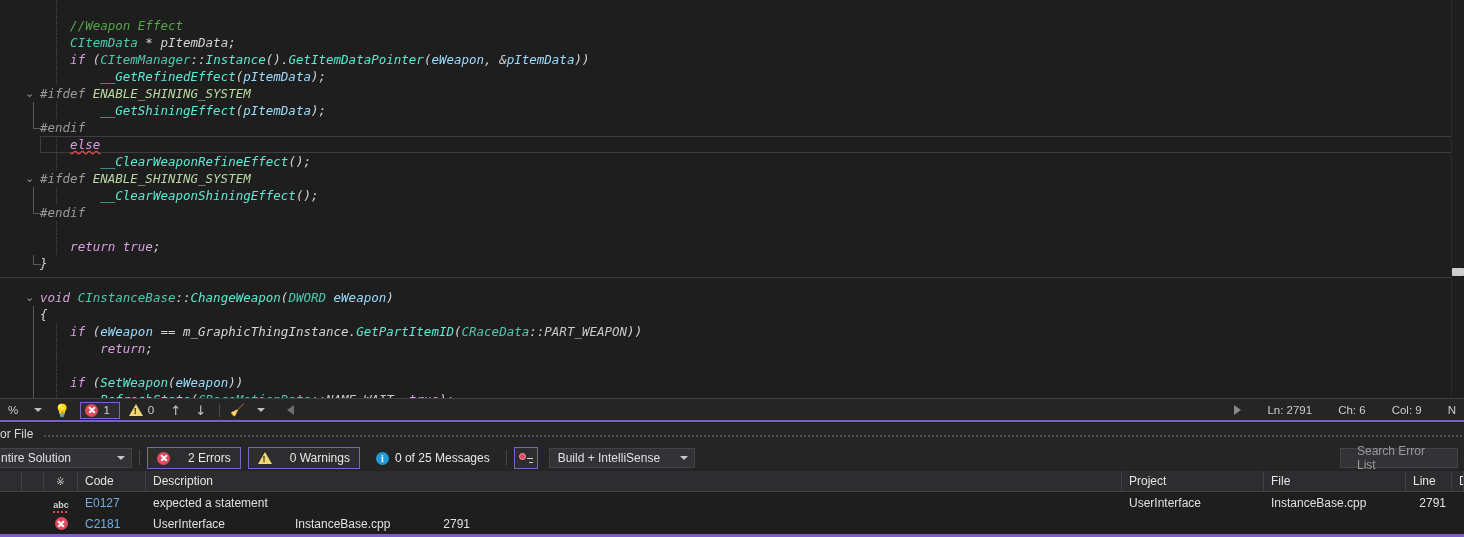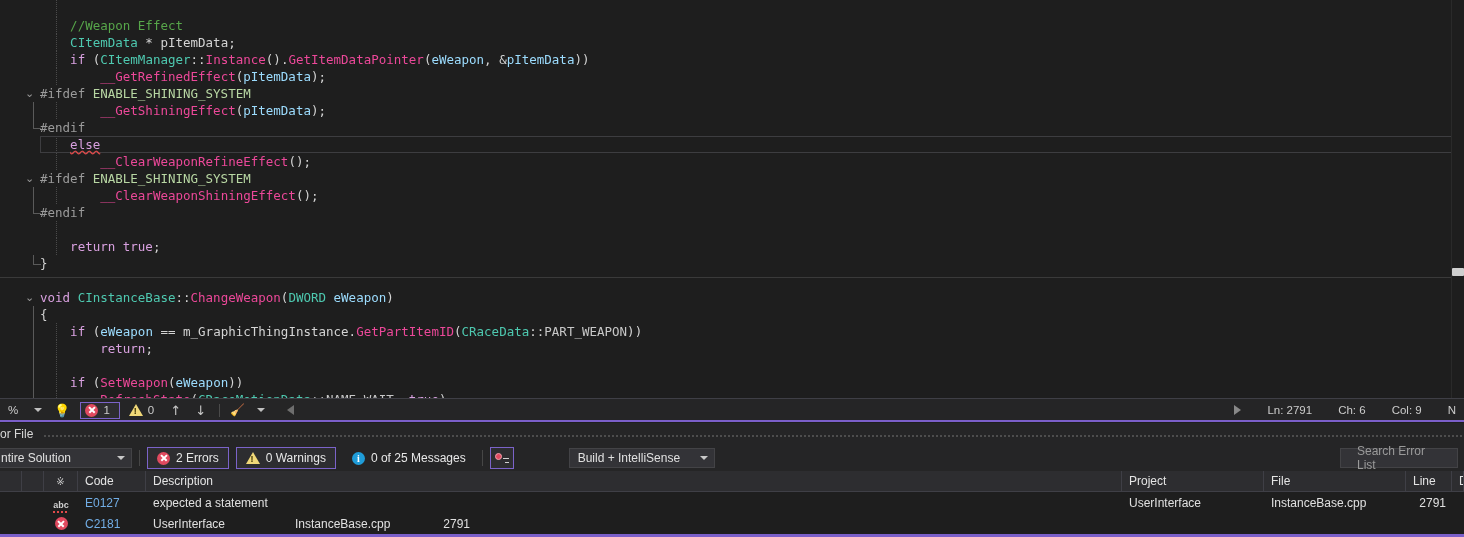--- a/index.html
+++ b/index.html
@@ -21,20 +21,21 @@
   #code-scroll{
     position:absolute;left:0;top:0;right:0;top:0;
     font-family:"DejaVu Sans Mono","Liberation Mono",monospace;
     font-size:12.5px;
     line-height:17px;
     white-space:pre;
   }
   .cline{
     position:relative;height:17px;line-height:17px;white-space:pre;
     padding-left:0;
+    font-style:italic;
   }
   
   .gutter{
     position:absolute;left:0;top:0;width:40px;height:17px;
   }
   .fold{
     position:absolute;left:24px;top:3px;width:11px;height:11px;
     color:#9a9a9a;font-family:"DejaVu Sans",sans-serif;font-size:11px;
     line-height:11px;text-align:center;
   }
@@ -56,21 +57,21 @@
     position:absolute;left:40px;right:2px;top:0;height:17px;
     border:1px solid #3d3d40;box-sizing:border-box;
   }
 
   
   .k   {color:#d8a0df;}            
   .pp  {color:#9b9b9b;}            
   .ppid{color:#b8d7a3;}            
   .cm  {color:#57a64a;}            
   .ty  {color:#4ec9b0;}            
-  .fn  {color:#ec4899;}            
+  .fn  {color:#5eead4;}            
   .pm  {color:#9cdcfe;}            
   .id  {color:#d4d4d4;}            
   .pu  {color:#d4d4d4;}
   .macro{color:#c8c8c8;}
   .sq{
     text-decoration:underline;
     text-decoration-color:#e04a4a;
     text-decoration-style:wavy;
     text-decoration-skip-ink:none;
   }
@@ -159,30 +160,30 @@
     background-size:4px 4px;background-position:0 11px;
     background-repeat:repeat-x;
   }
   #el-toolbar{
     position:absolute;left:0;top:22px;width:1464px;height:26px;
     display:flex;align-items:center;background:#252526;
   }
   .el-combo{
     display:flex;align-items:center;justify-content:space-between;
     height:20px;background:#333337;border:1px solid #434346;
-    color:#e0e0e0;font-size:12px;box-sizing:border-box;margin-left:44px;
+    color:#e0e0e0;font-size:12px;box-sizing:border-box;
   }
   #combo-scope{width:140px;margin-left:-8px;padding:0 6px 0 8px;}
   #combo-build{width:146px;padding:0 6px 0 8px;}
   .combo-caret{
     width:0;height:0;border-left:4px solid transparent;border-right:4px solid transparent;
     border-top:4px solid #c8c8c8;
   }
   .tgl{
-    display:flex;align-items:center;gap:6px;height:22px;
+    display:flex;align-items:center;gap:18px;height:22px;
     border:1px solid #7b63c9;background:#2d2d30;padding:0 9px;
     color:#e8e8e8;font-size:12px;box-sizing:border-box;white-space:nowrap;
   }
   .ico-info{
     width:13px;height:13px;border-radius:50%;background:#1f9cd8;
     position:relative;flex:none;
   }
   .ico-info:after{
     content:"i";position:absolute;left:5px;top:0px;color:#fff;font-size:10px;
     font-family:"Liberation Serif",serif;font-weight:bold;line-height:13px;

